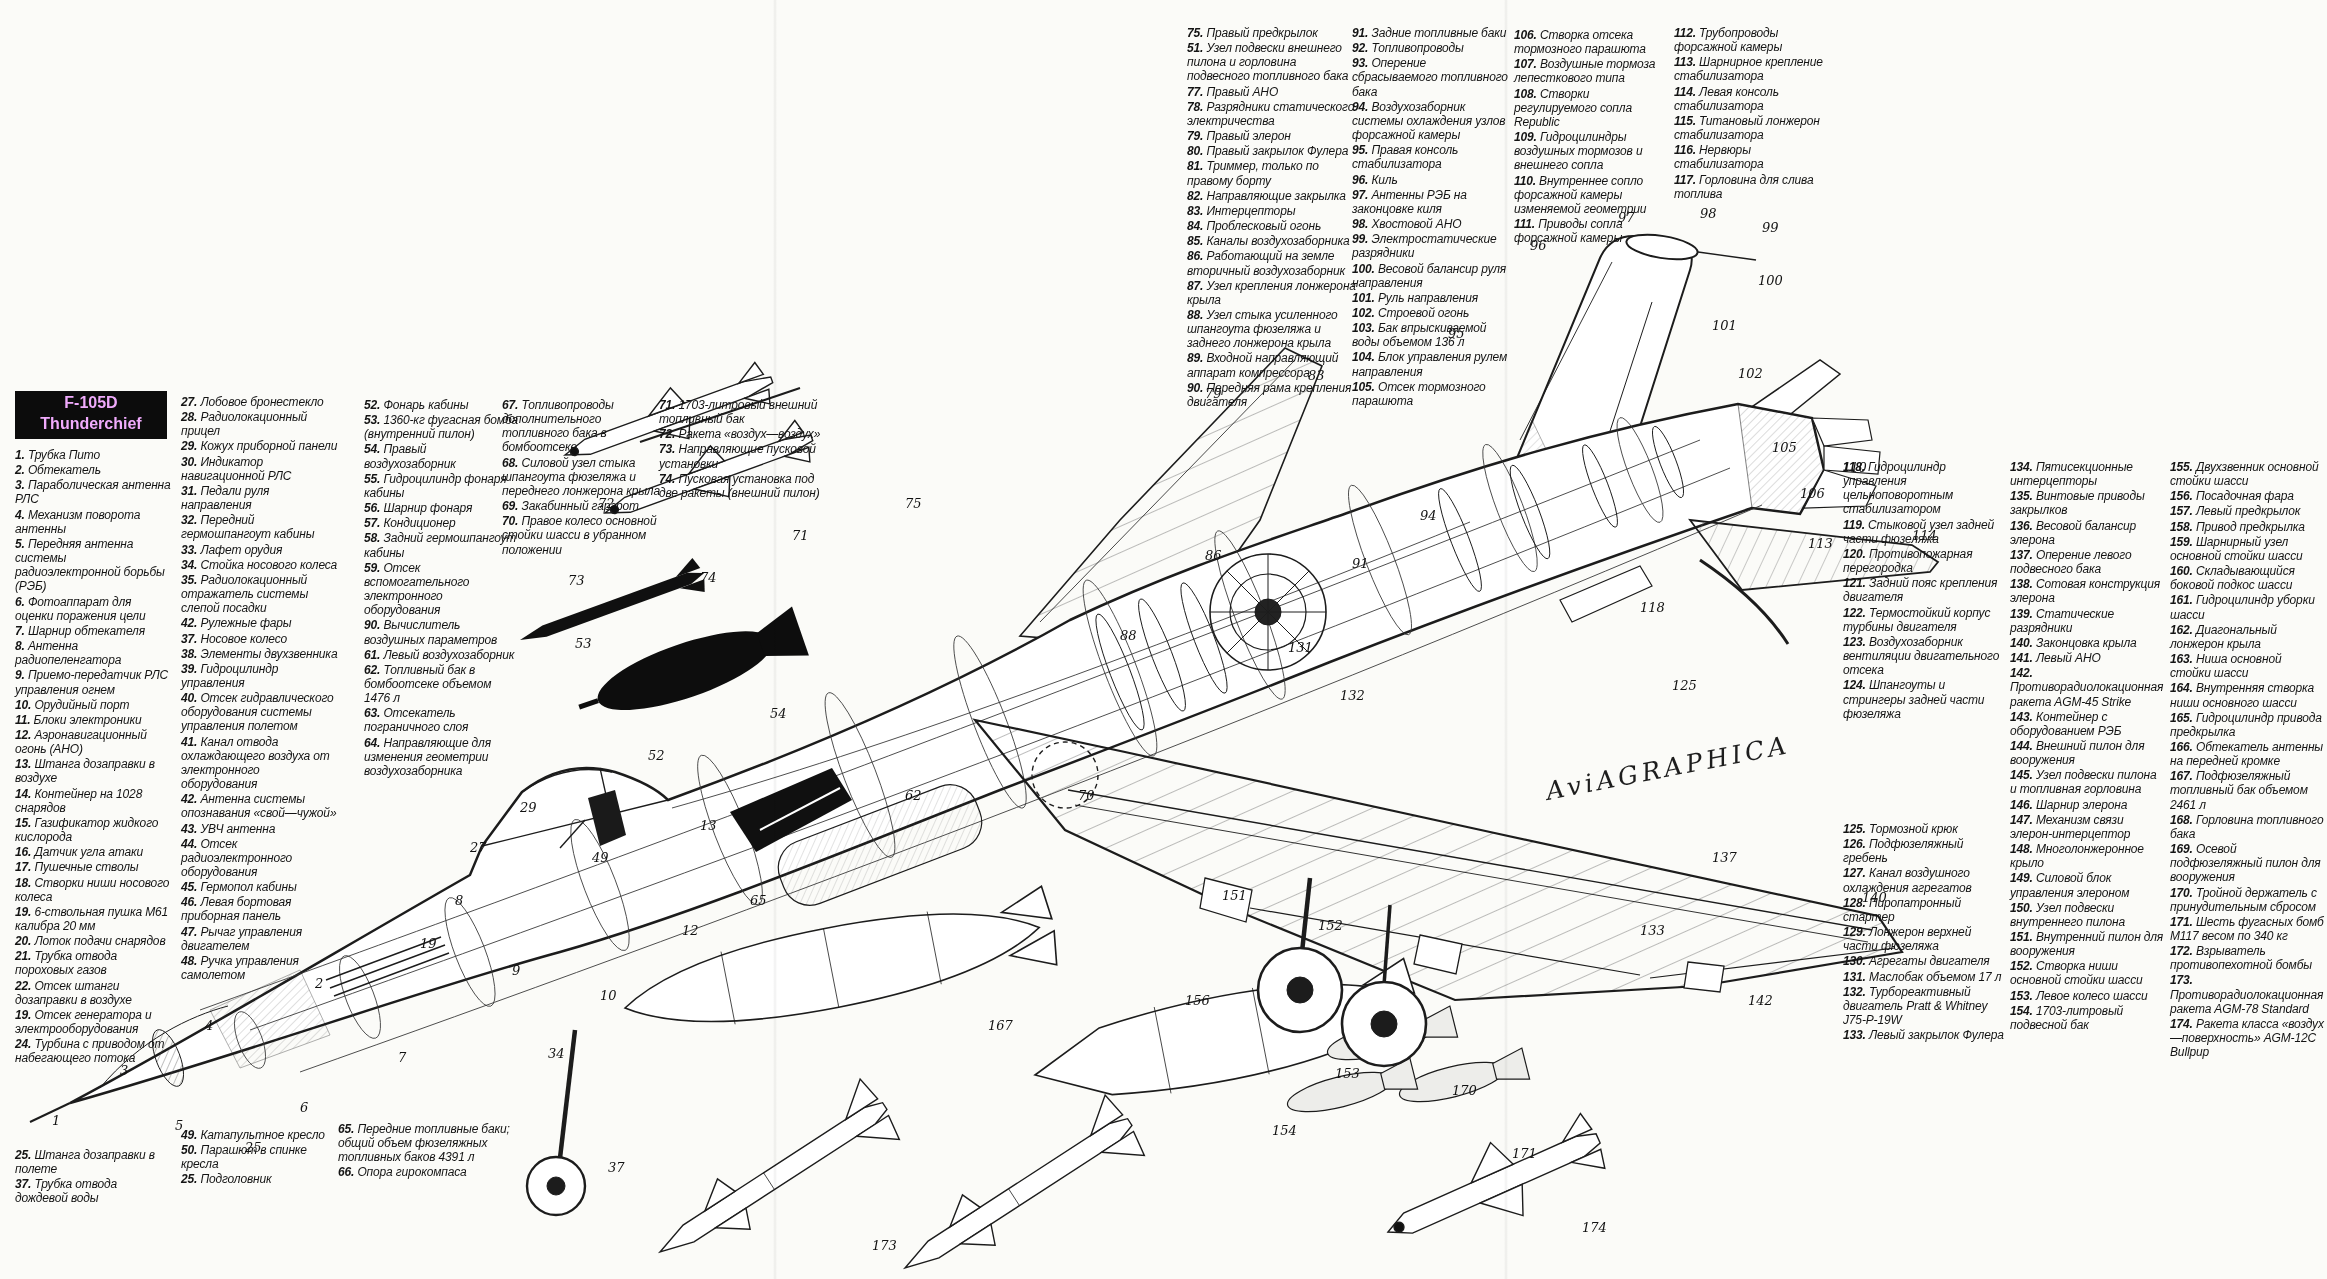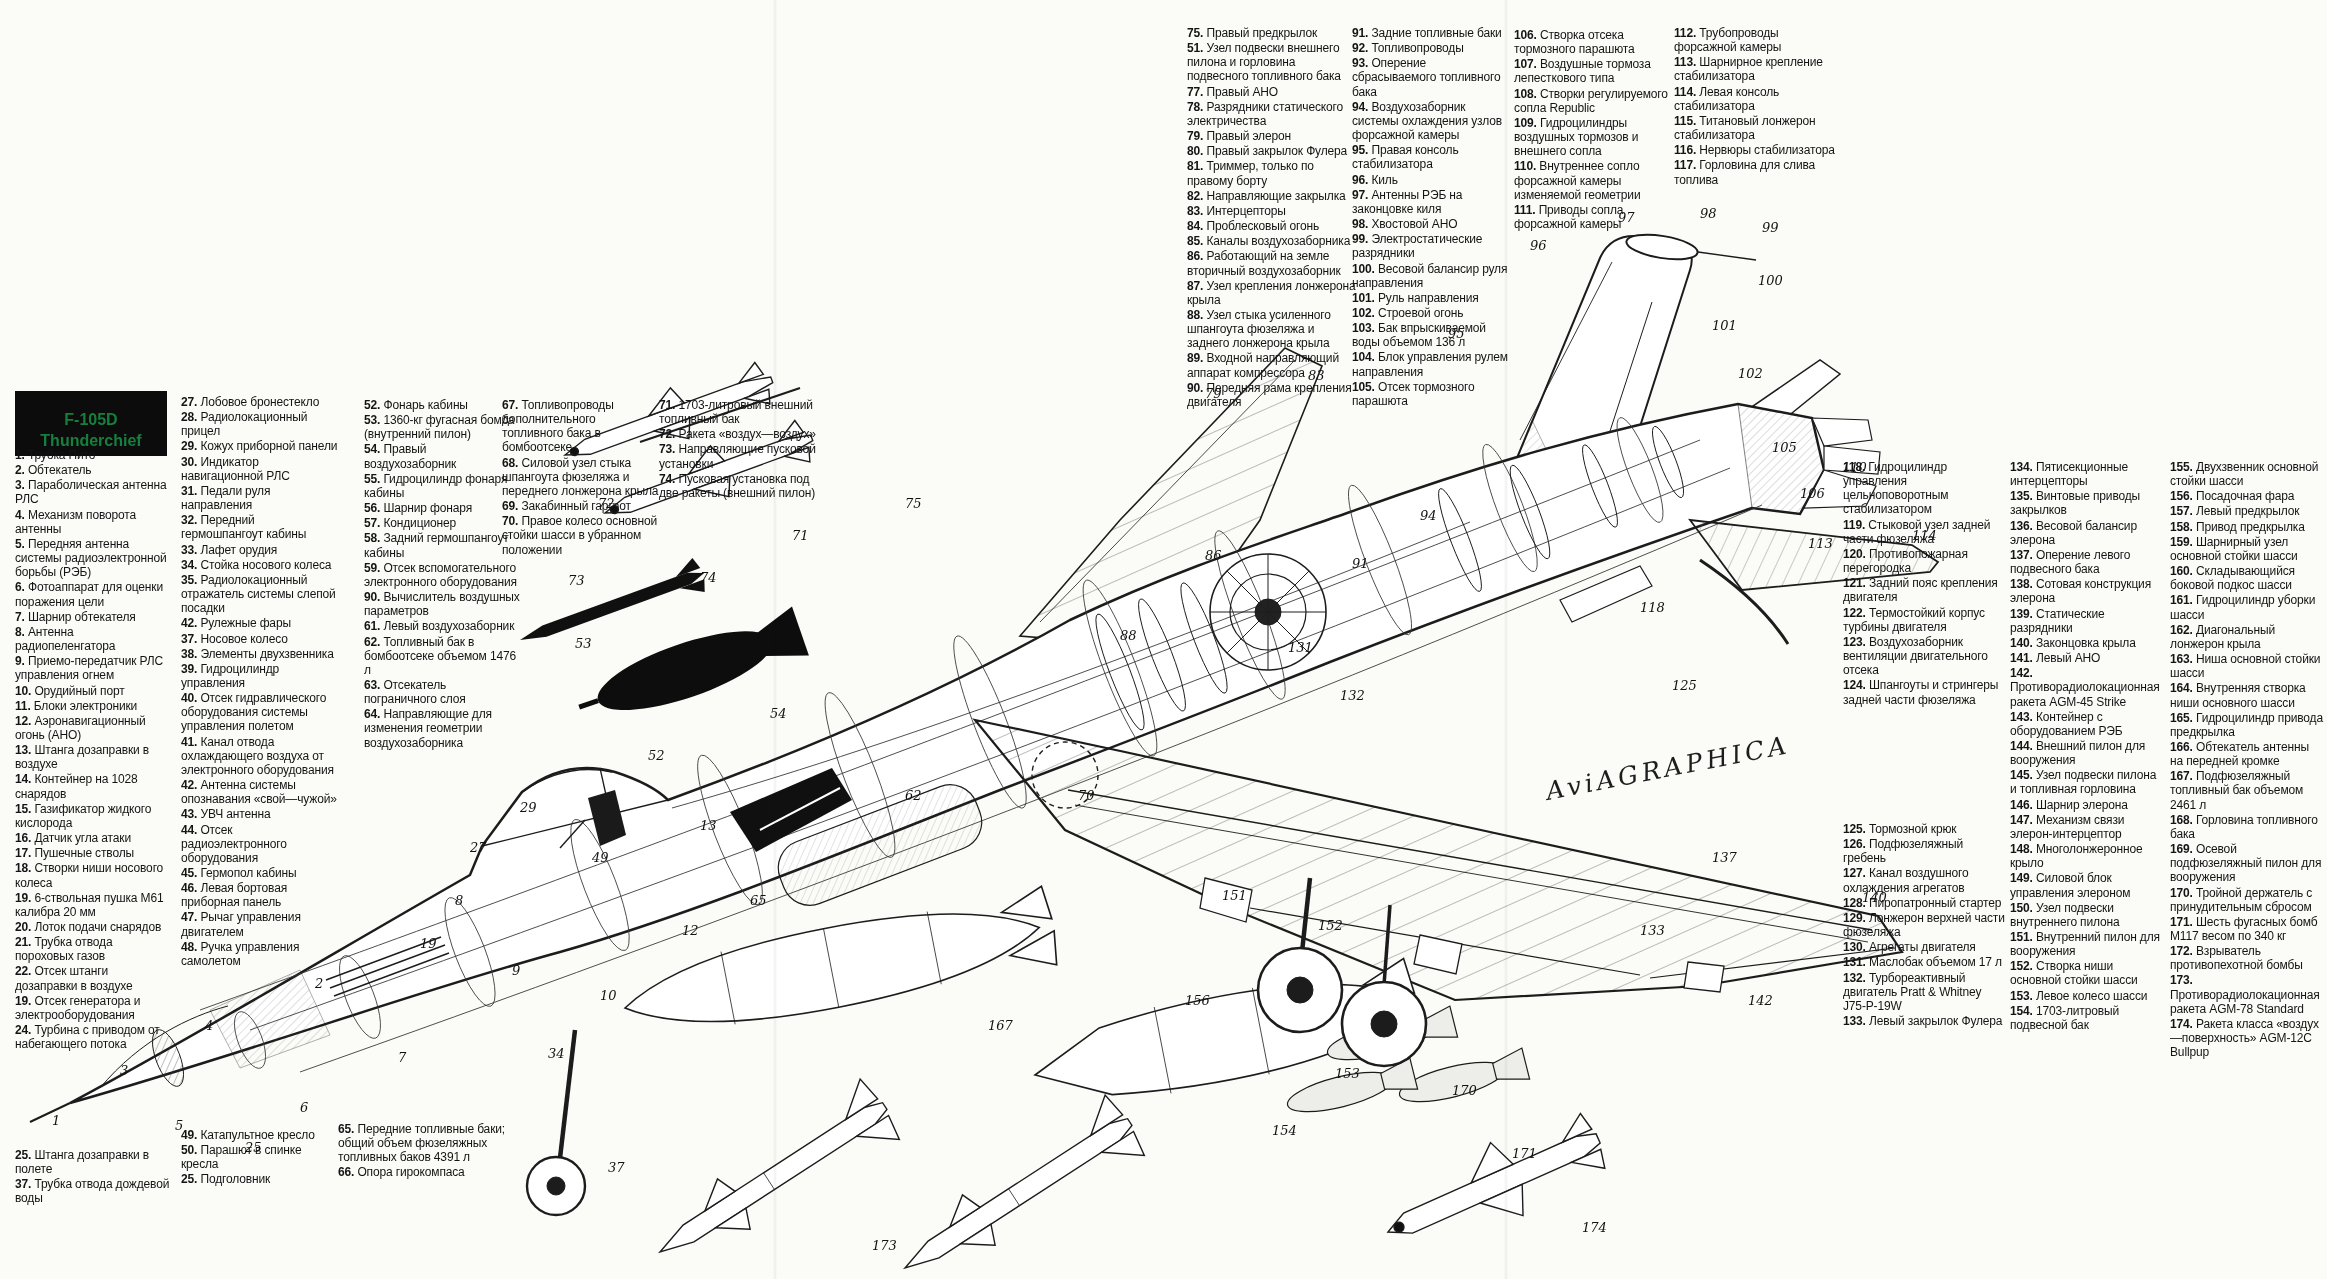--- a/index.html
+++ b/index.html
@@ -1,24 +1,24 @@
 <!DOCTYPE html>
 <html><head>
 <meta charset="utf-8">
 <style>
   html,body{margin:0;padding:0;}
   body{width:2327px;height:1279px;position:relative;background:#fbfbf8;
        font-family:"Liberation Sans",sans-serif;color:#141414;overflow:hidden;}
   .page{position:absolute;inset:0;}
   #art{position:absolute;left:0;top:0;width:2327px;height:1279px;z-index:1;}
-  .col{position:absolute;font-size:12px;line-height:1.18;letter-spacing:-0.15px;z-index:3;}
+  .col{position:absolute;font-size:12px;line-height:1.18;letter-spacing:-0.15px;z-index:3;font-style:italic;}
   .li{margin:0 0 1px 0;}
   .n{font-weight:700;}
-  #hdr{position:absolute;left:15px;top:391px;width:152px;z-index:3;background:#0c0c0c;color:#15803d;
-       text-align:center;font-weight:700;font-size:16px;line-height:1.32;padding:18px 0 5px 0;}
+  #hdr{position:absolute;left:15px;top:391px;width:152px;z-index:3;background:#0c0c0c;color:#f0abfc;
+       text-align:center;font-weight:700;font-size:16px;line-height:1.32;padding:1px 0 5px 0;}
   .fold{position:absolute;top:0;bottom:0;width:4px;z-index:2;
         background:linear-gradient(90deg,rgba(0,0,0,0),rgba(0,0,0,0.06),rgba(0,0,0,0));}
   .callout{font-family:"DejaVu Serif",serif;font-style:italic;font-size:13px;fill:#111;}
   .wm{font-family:"DejaVu Serif",serif;font-style:italic;font-size:25px;letter-spacing:4px;fill:#1d1d1d;}
   svg *{vector-effect:non-scaling-stroke;}
 </style>
 </head>
 <body>
 
 <div class="page">

